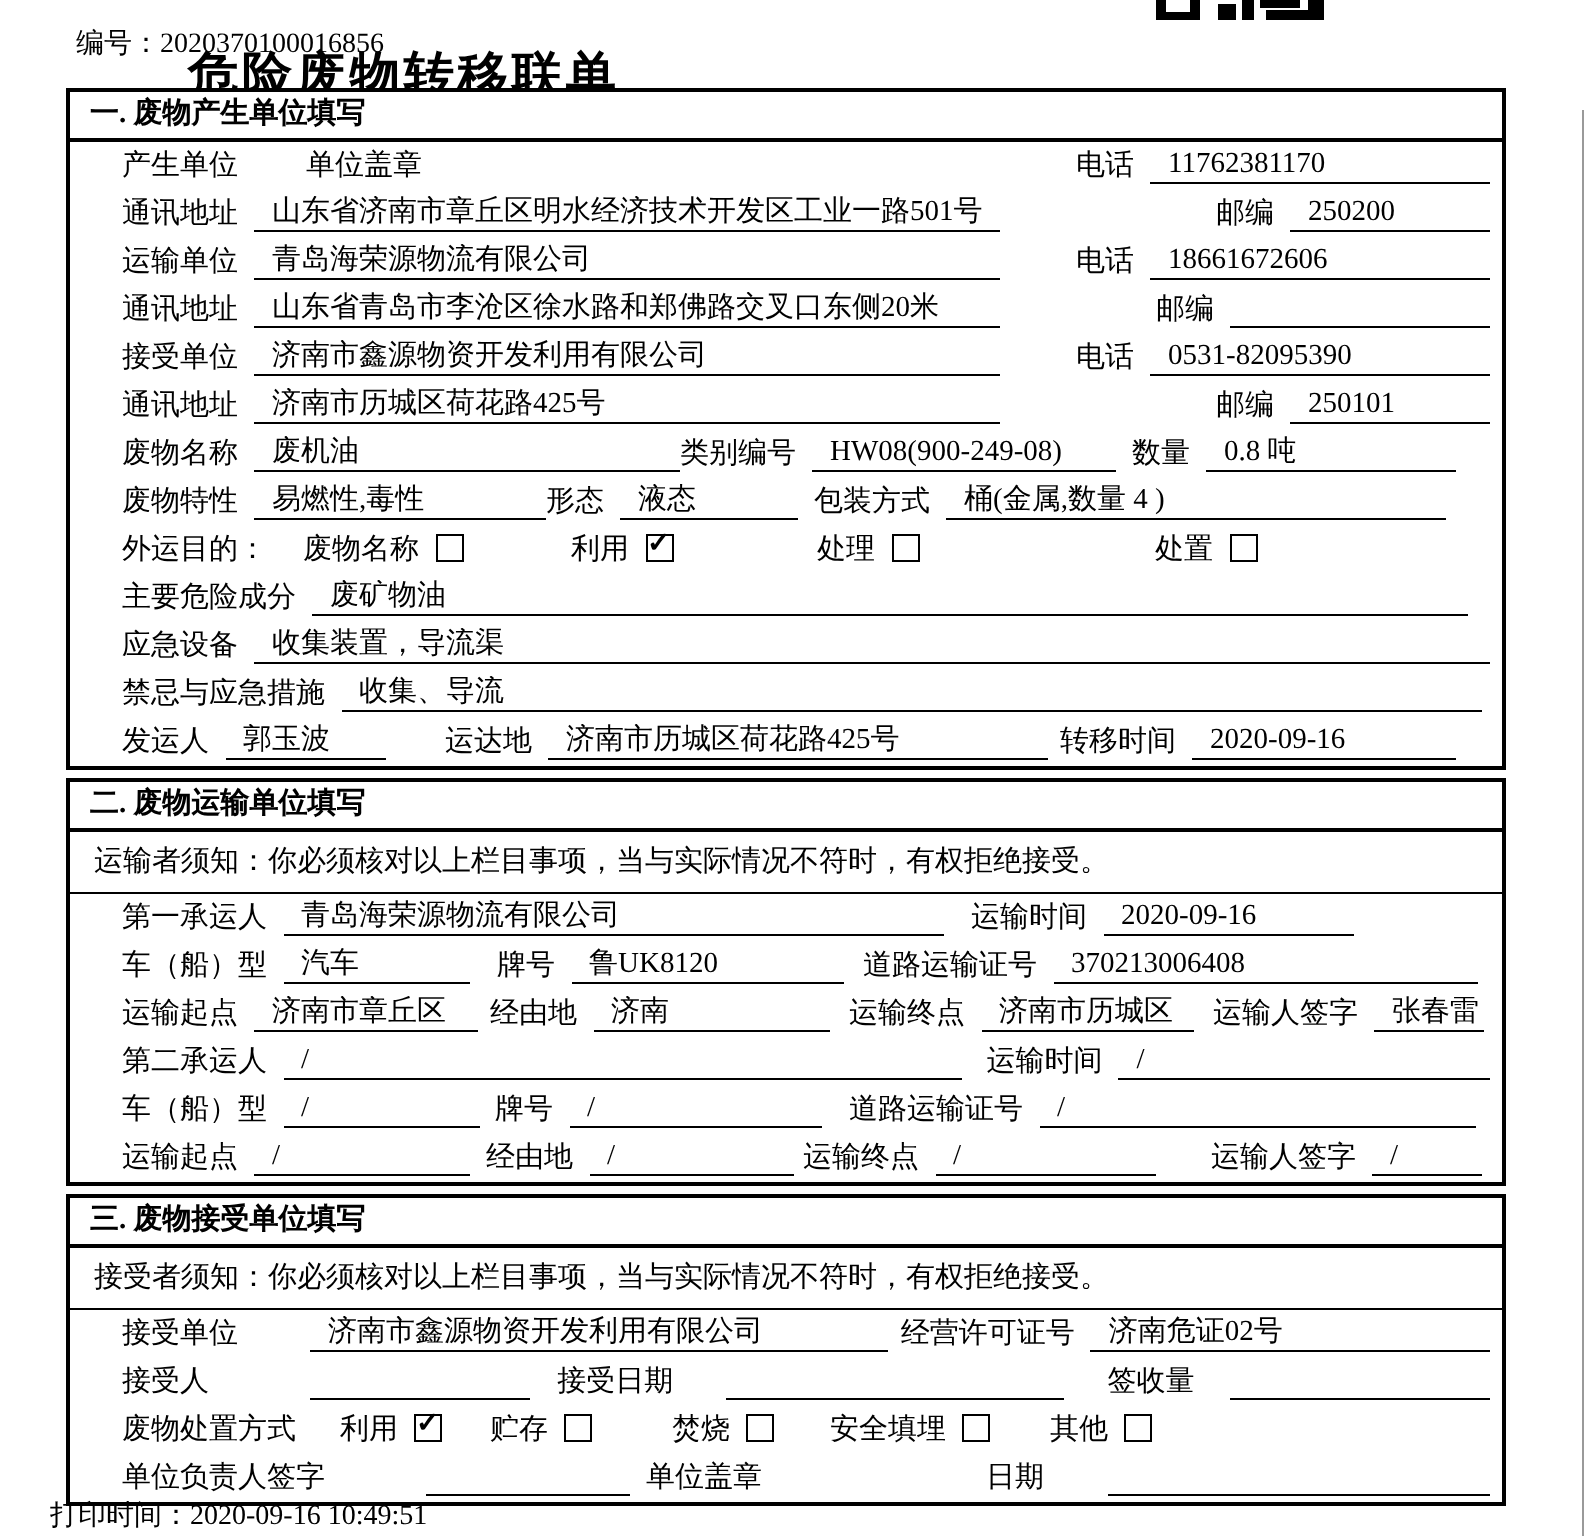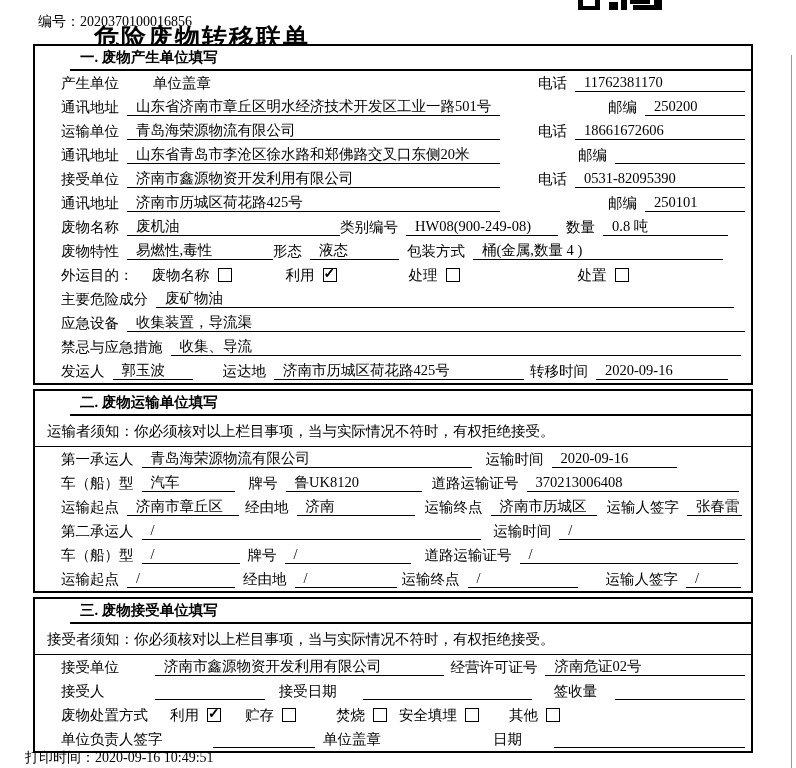--- a/index.html
+++ b/index.html
@@ -8,21 +8,21 @@
   
   .hdr{position:relative;height:44px;}
   .serial{position:absolute;left:38px;top:13px;font-size:14px;white-space:nowrap;}
   .doc-title{position:absolute;left:90px;right:0;top:17px;margin:4px;text-align:left;
              font-size:25px;font-weight:bold;letter-spacing:2px;}
   .qr{position:absolute;left:578px;top:0;}
   
   .boxes{position:absolute;left:33px;top:44px;width:720px;}
   .box{border:2px solid #000;margin-bottom:4px;background:#fff;}
   .sec-title{font-weight:bold;font-size:14.5px;height:22px;line-height:21px;
-             padding:1px 12px 0 10px;border-bottom:2px solid #000;margin-left:35px;}
+             padding:1px 12px 0 10px;border-bottom:2px solid #000;}
   .notice{font-size:14.5px;height:22px;line-height:20px;padding:5px 8px 3px 12px;
           border-bottom:1px solid #000;}
   .row{display:flex;align-items:flex-end;height:24px;padding:0 6px 3px 26px;
        box-sizing:border-box;font-size:14.5px;}
   .lbl{white-space:nowrap;margin-right:8px;line-height:17px;flex-shrink:0;}
   .fld{border-bottom:1px solid #000;padding:0 2px 0 9px;line-height:17px;
        white-space:nowrap;overflow:hidden;flex-shrink:1;min-width:0;box-sizing:border-box;}
   .sp{flex:1;}
   .chk{white-space:nowrap;line-height:17px;flex-shrink:0;}
   .bx{display:inline-block;width:12px;height:12px;border:1.5px solid #000;
@@ -212,21 +212,21 @@
           <span class="lbl" style="margin-left: 14px;">接受日期</span>
           <span class="fld" style="width: 172px; margin-left: 18px;"><span></span></span>
           <span class="lbl" style="margin-left: 22px;">签收量</span>
           <span class="fld" style="width: 132px; margin-left: 10px;"><span></span></span>
         </div>
         <div class="row">
           <span class="lbl">废物处置方式</span>
           <span class="chk" style="margin-left: 14px;"><span>利用</span><span class="bx c"></span></span>
           <span class="chk" style="margin-left: 24px;"><span>贮存</span><span class="bx"></span></span>
           <span class="chk" style="margin-left: 40px;"><span>焚烧</span><span class="bx"></span></span>
-          <span class="chk" style="margin-left: 12px;"><span>安全填埋</span><span class="bx"></span></span>
+          <span class="chk" style="margin-left: 28px;"><span>安全填埋</span><span class="bx"></span></span>
           <span class="chk" style="margin-left: 30px;"><span>其他</span><span class="bx"></span></span>
         </div>
         <div class="row">
           <span class="lbl">单位负责人签字</span>
           <span class="fld" style="width: 106px; margin-left: 42px;"><span></span></span>
           <span class="lbl" style="margin-left: 8px;">单位盖章</span>
           <span class="lbl" style="margin-left: 104px;">日期</span>
           <span class="fld" style="width: 198px; margin-left: 24px;"><span></span></span>
         </div>
       </div>

